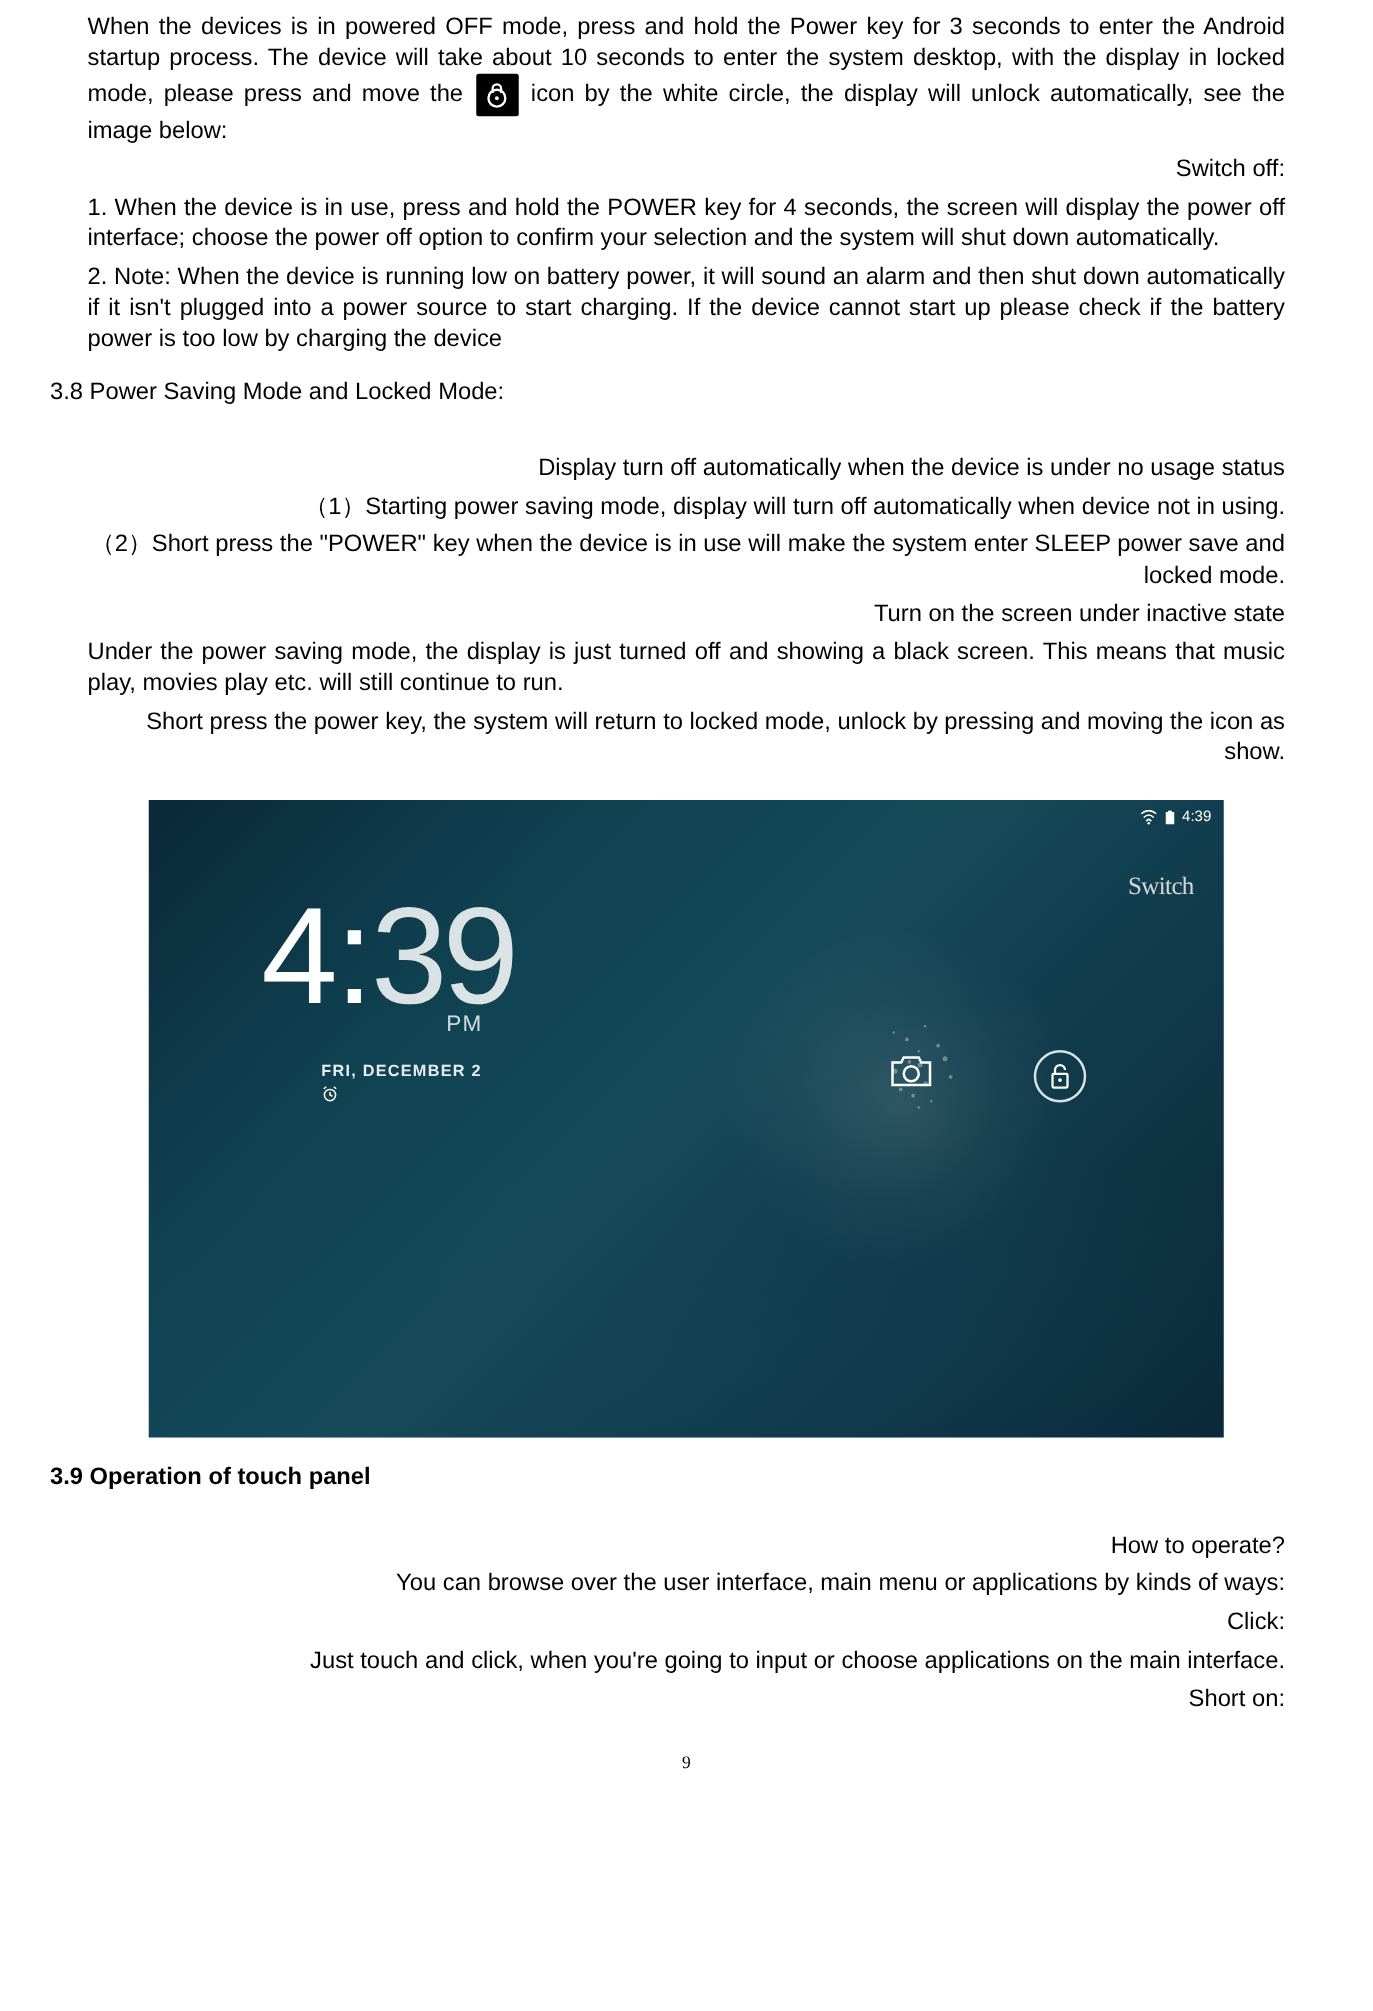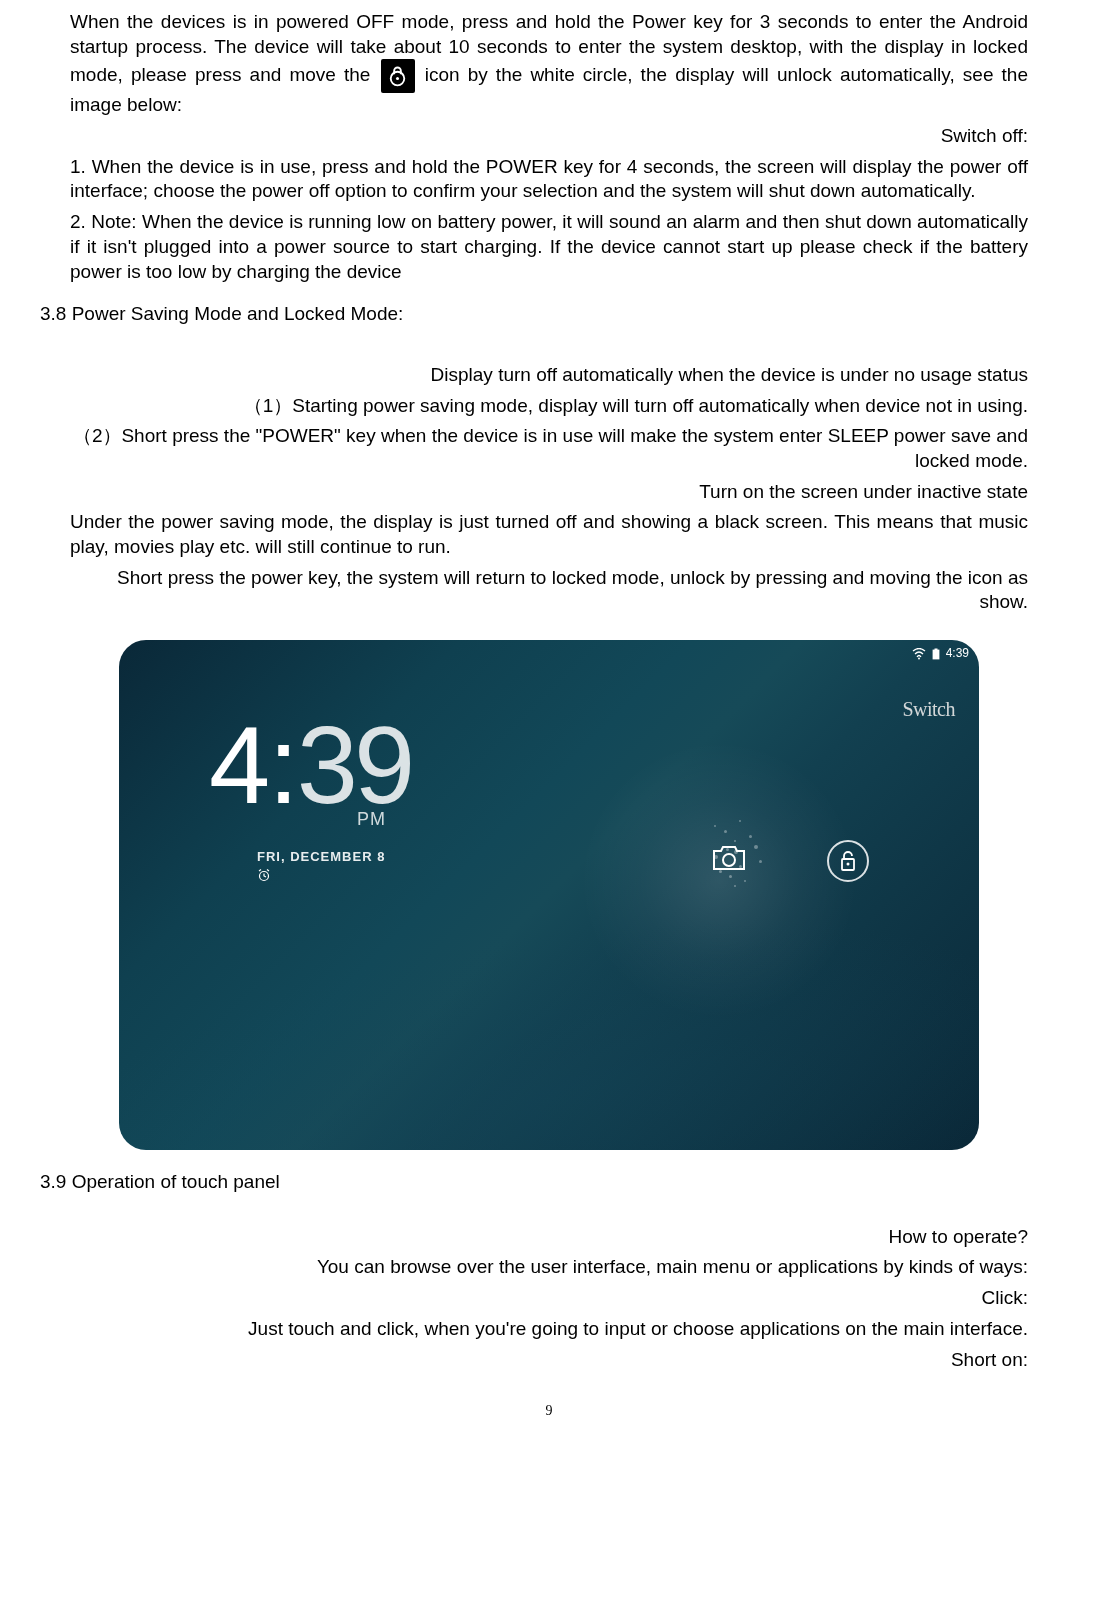--- a/index.html
+++ b/index.html
@@ -23,21 +23,21 @@
     .para-left {
       margin-bottom: 6px;
       text-align: right;
     }
     .section-heading {
       margin: 18px 0 36px -30px;
       font-weight: normal;
     }
     .section-heading-bold {
       margin: 14px 0 30px -30px;
-      font-weight: normal;
+      font-weight: bold;
     }
     .lock-icon {
       display: inline-flex;
       width: 34px;
       height: 34px;
       background: #000;
       vertical-align: middle;
       align-items: center;
       justify-content: center;
       margin: 0 2px;
@@ -51,21 +51,20 @@
       display: flex;
       justify-content: center;
       margin: 25px 0 20px 0;
     }
     .lockscreen {
       width: 860px;
       height: 510px;
       background: linear-gradient(135deg, #0a2838 0%, #0f4050 25%, #124858 42%, #164a58 50%, #124050 60%, #0a2838 100%);
       position: relative;
       overflow: hidden;
-      border-radius: 27px;
     }
     .lockscreen::before {
       content: '';
       position: absolute;
       width: 280px;
       height: 280px;
       border-radius: 50%;
       background: radial-gradient(circle, rgba(255,255,255,0.12) 0%, rgba(255,255,255,0.04) 40%, transparent 70%);
       top: 100px;
       right: 120px;
@@ -245,21 +244,21 @@
 
     <div class="google-widget">Switch</div>
 
     <div class="clock-area">
       <div class="clock-time">
         <span class="clock-hour">4</span>
         <span class="clock-colon">:</span>
         <span class="clock-minute">39</span>
       </div>
       <div class="clock-ampm">PM</div>
-      <div class="clock-date">FRI, DECEMBER 8</div>
+      <div class="clock-date">FRI, DECEMBER 2</div>
       <div class="alarm-row">
         <svg width="14" height="14" viewBox="0 0 14 14">
           <circle cx="7" cy="8" r="4.5" stroke="#fff" stroke-width="1.2" fill="none"></circle>
           <path d="M7 5.5 V8 L9 9" stroke="#fff" stroke-width="1.2" fill="none"></path>
           <path d="M2 3 L4 1.5 M12 3 L10 1.5" stroke="#fff" stroke-width="1.2"></path>
         </svg>
       </div>
     </div>
 
     <div class="dotted-orb">

